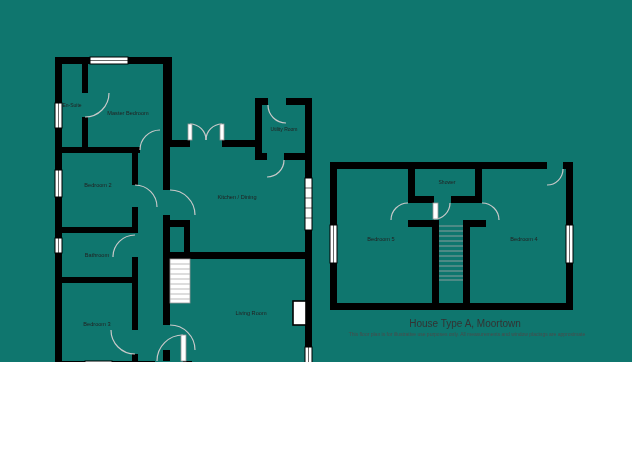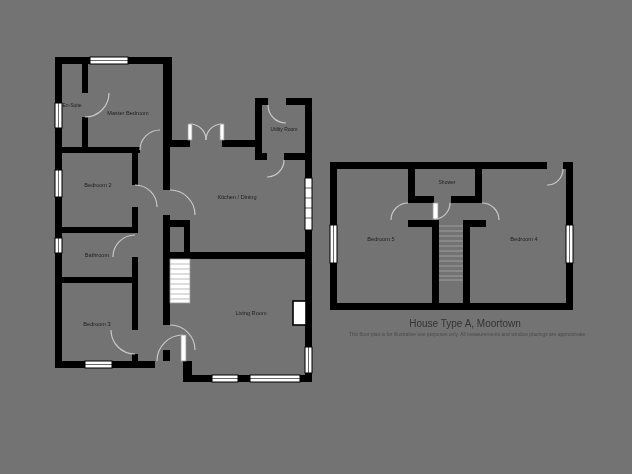--- a/index.html
+++ b/index.html
@@ -1,19 +1,19 @@
 <!DOCTYPE html>
 <html><head>
 <meta charset="utf-8">
 <style>
   html,body{margin:0;padding:0;background:#ffffff;}
   .canvas{
     position:relative;
-    width:632px;height:474px;
-    background:#737373;
+    width:632px;height:362px;
+    background:#0f766e;
     font-family:"Liberation Sans", sans-serif;
     overflow:hidden;
   }
   svg{display:block;}
   .wall{fill:#000000;stroke:none;}
   .win{fill:#ffffff;stroke:#000000;stroke-width:1;}
   .winline{stroke:#000000;stroke-width:0.6;}
   .arc{fill:none;stroke:#c9c9c9;stroke-width:1.2;}
   .leaf{fill:#ffffff;stroke:#9a9a9a;stroke-width:0.8;}
   .stairbox{fill:#ffffff;stroke:#999999;stroke-width:0.8;}

